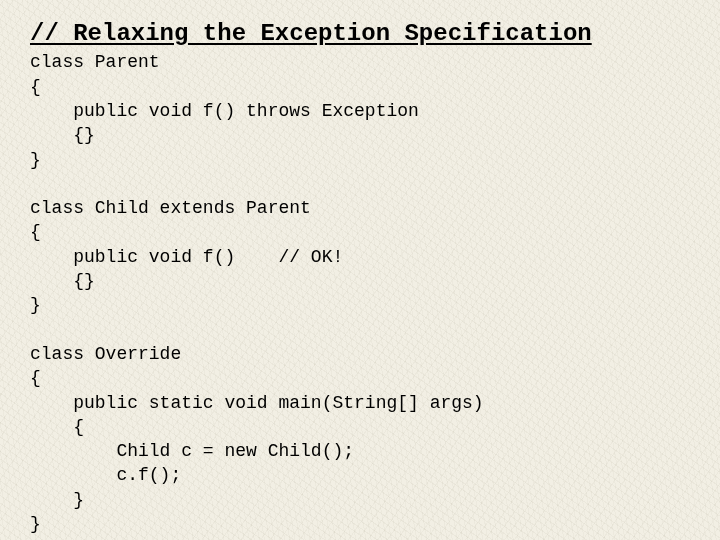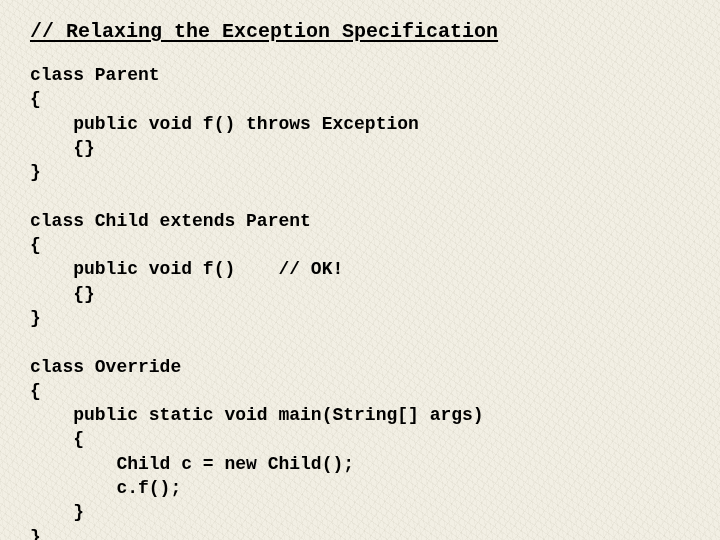--- a/index.html
+++ b/index.html
@@ -16,31 +16,31 @@
       repeating-linear-gradient(80deg, rgba(170,165,145,0.08) 0px, rgba(170,165,145,0.08) 1px, transparent 1px, transparent 5px);
     font-family: "Courier New", Courier, monospace;
     font-size: 18px;
     line-height: 1.35;
     color: #000;
     box-sizing: border-box;
     padding: 18px 0 0 30px;
   }
   .title {
     font-family: "Courier New", Courier, monospace;
-    font-size: 20px;
+    font-size: 24px;
     font-weight: bold;
     text-decoration: underline;
     text-underline-offset: 3px;
     color: #000;
-    margin: 0 0 18px 0;
+    margin: 0 0 0 0;
     white-space: pre;
   }
   .code {
     font-family: "Courier New", Courier, monospace;
-    font-weight: bold;
+    font-weight: normal;
     white-space: pre;
     margin: 0;
   }
 </style>
 </head>
 <body>
 
 <div class="title">// Relaxing the Exception Specification</div>
 <pre class="code">class Parent
 {

